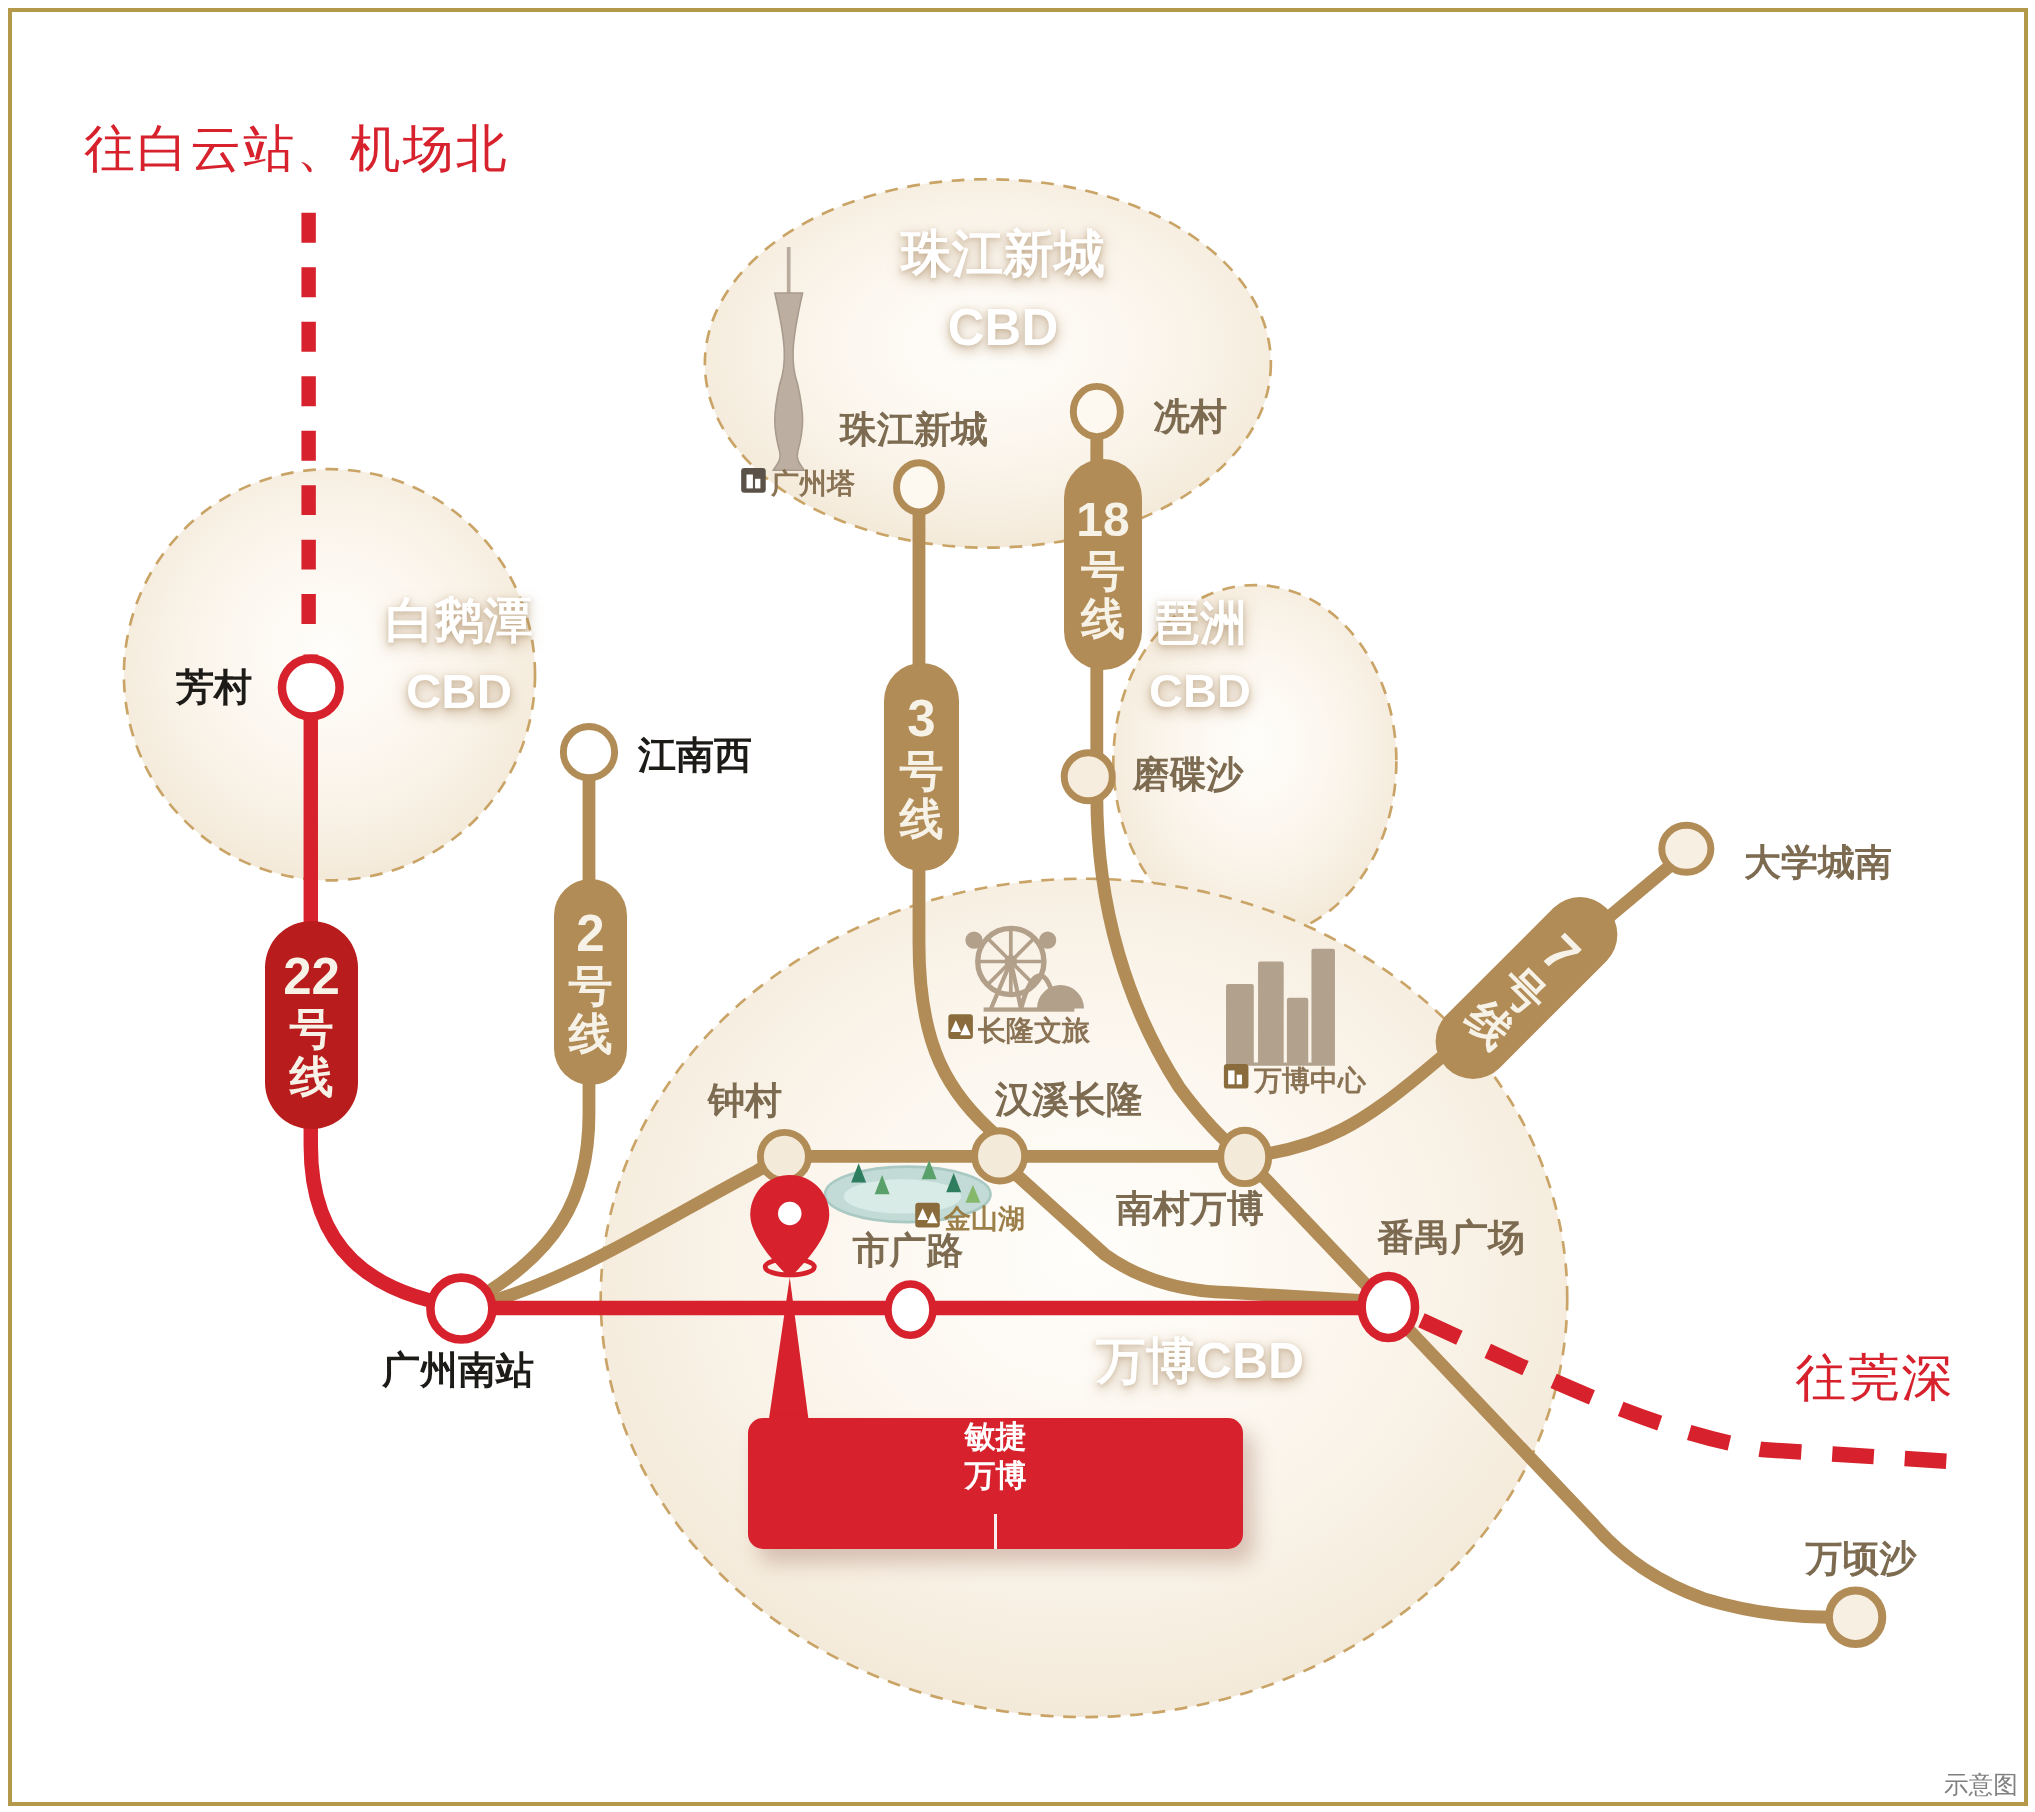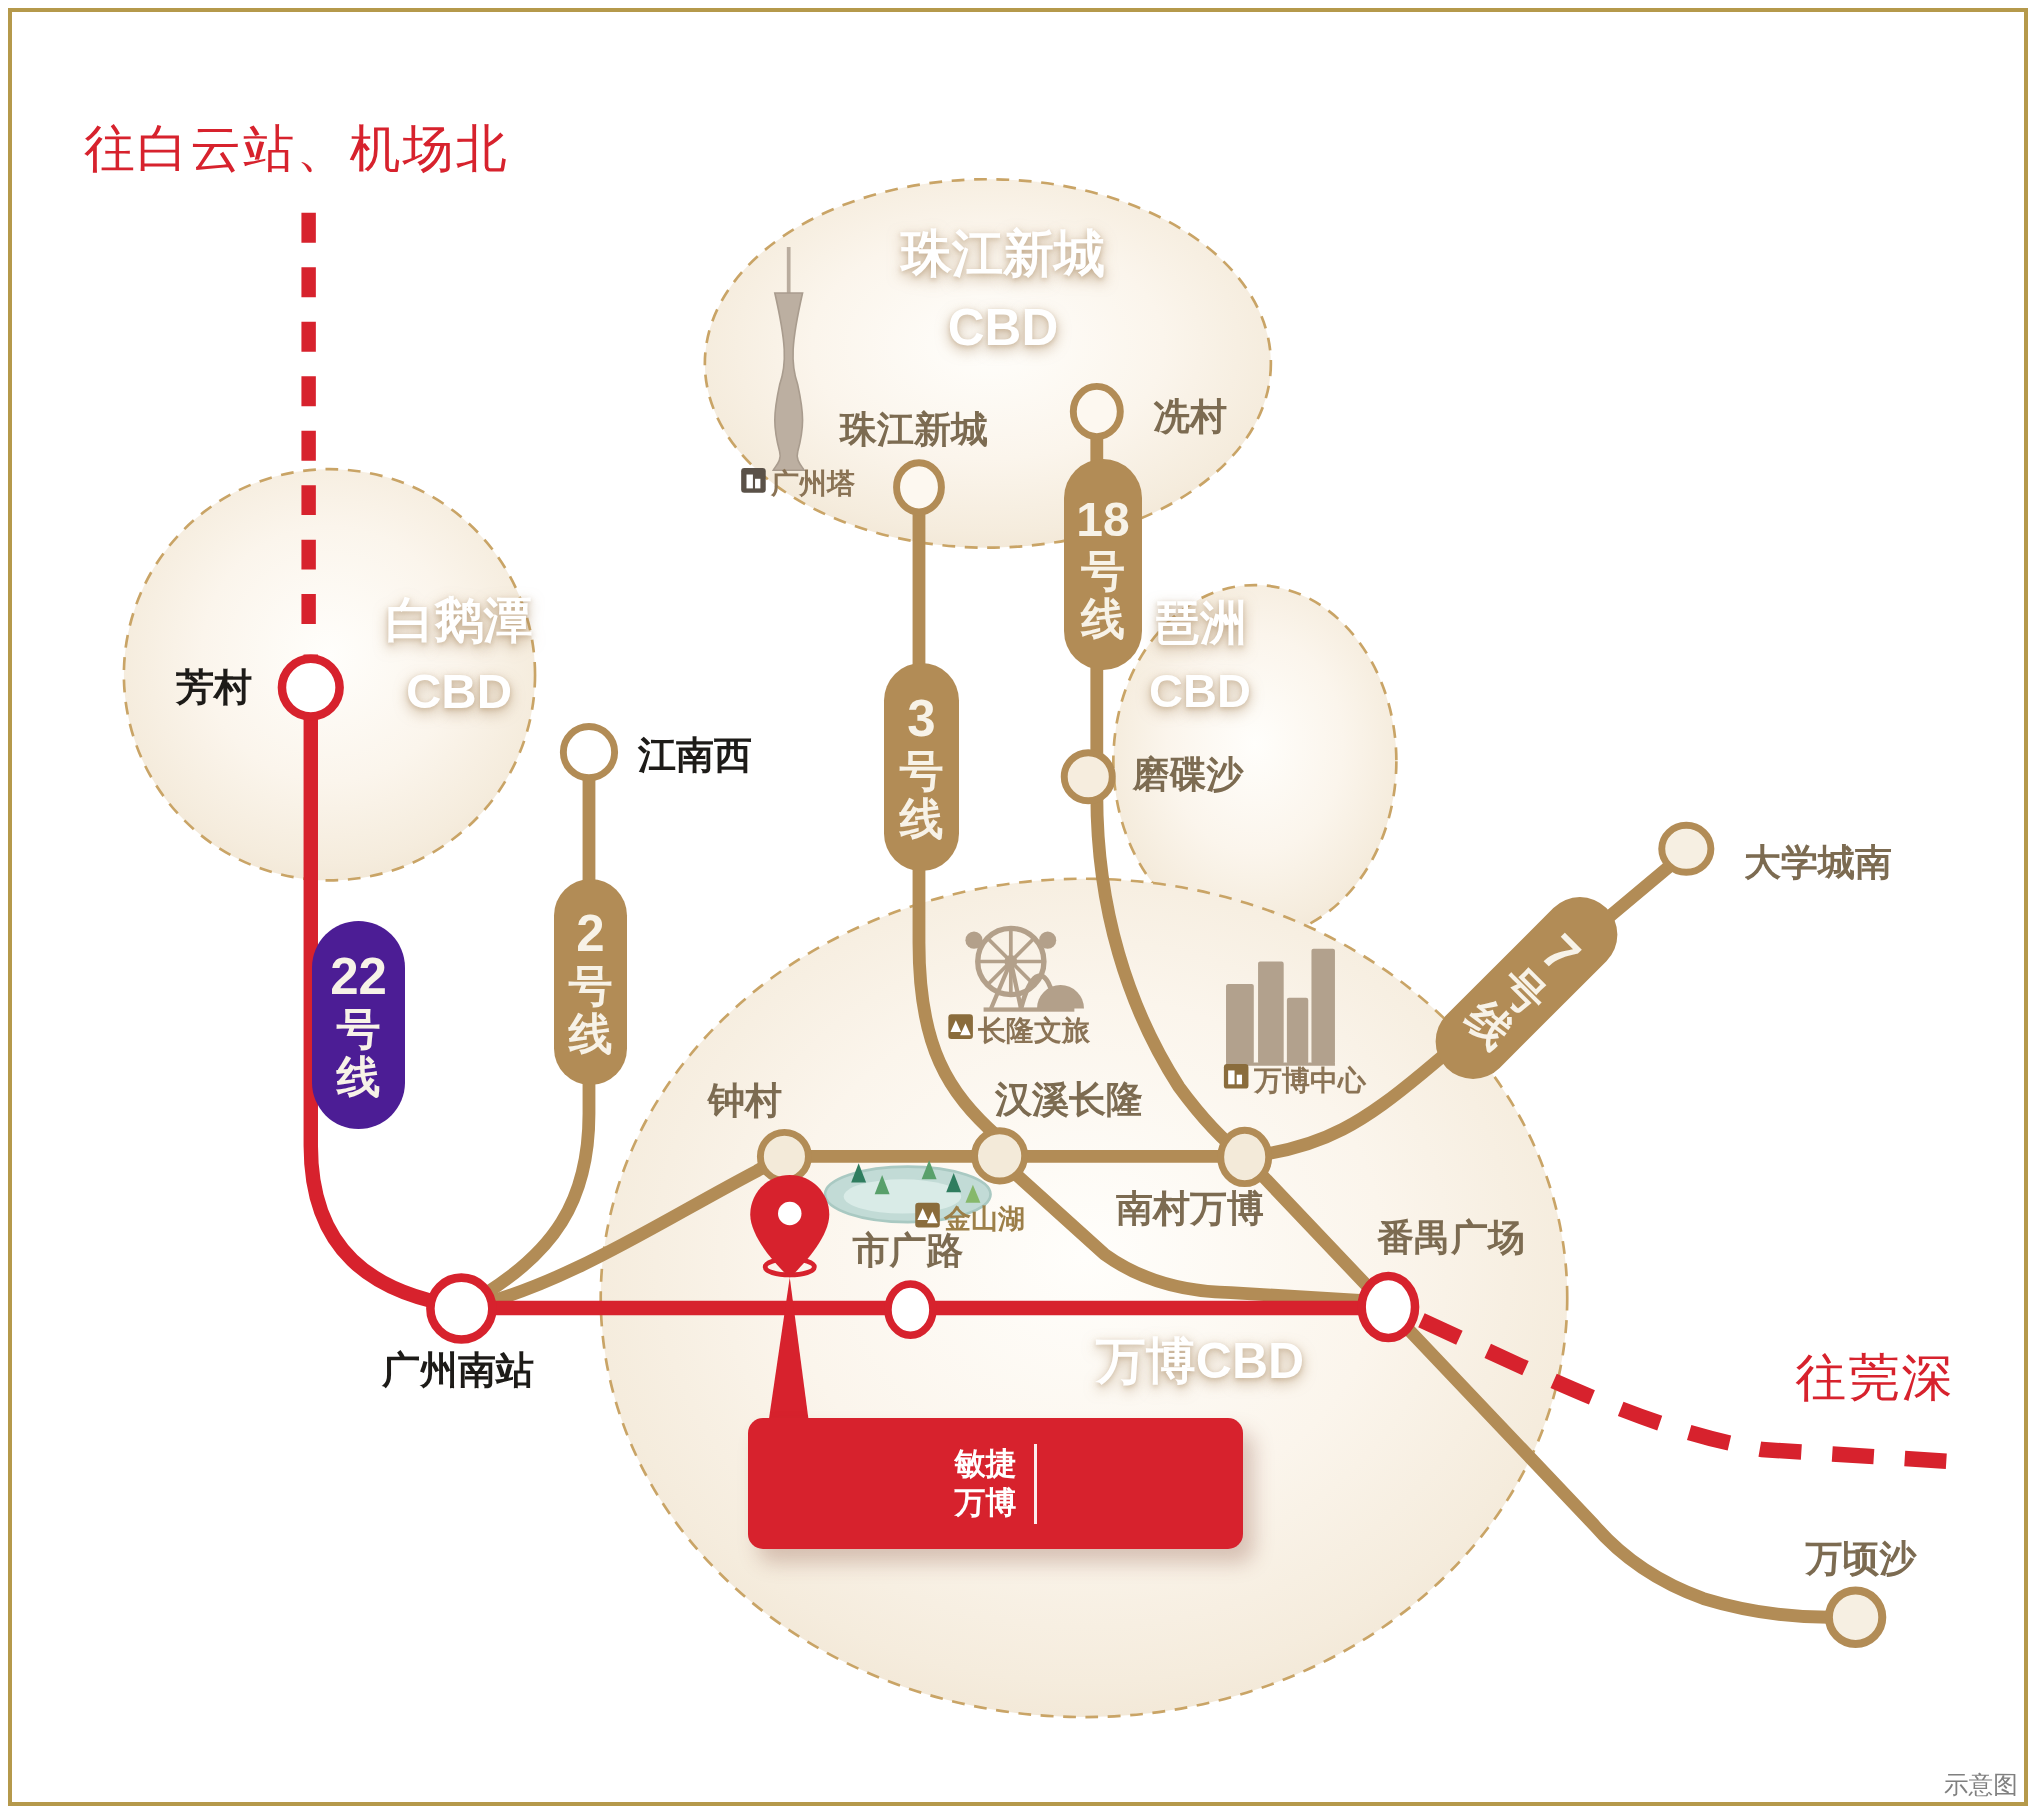--- a/index.html
+++ b/index.html
@@ -22,26 +22,26 @@
   .zone{
     color:#ffffff;font-weight:700;text-align:center;line-height:1.45;
     text-shadow:0 5.3px 14px rgba(167,134,93,.6),0 2.1px 5.3px rgba(167,134,93,.4);
   }
   .badge{
     position:absolute;z-index:12;display:flex;flex-direction:column;align-items:center;justify-content:center;
     color:#f7f2e7;font-weight:700;border-radius:534px;gap:4.3px;line-height:1;
   }
   .badge .digit{font-size:51px;}
   .badge .char{font-size:44px;}
-  .badge-red{background:#4c1d95;margin-left:47px;}
+  .badge-red{background:#b91c1c;}
   .badge-gold{background:#b28c56;}
   .project-box{
     position:absolute;left:748px;top:1418px;width:495px;height:131px;z-index:14;
     background:#d7222d;border-radius:15px;display:flex;align-items:center;justify-content:center;gap:18px;
-    box-shadow:10.7px 14px 20px rgba(130,70,50,.28);color:#fff;
+    box-shadow:10.7px 14px 20px rgba(130,70,50,.28);color:#fff;flex-direction:column;
   }
   .brand{display:flex;flex-direction:column;align-items:center;font-size:31px;font-weight:600;line-height:1.25;}
   .divider{width:2.1px;height:80px;background:rgba(255,255,255,.92);}
   .project-name{font-size:78px;font-weight:700;letter-spacing:7.5px;}
   .disclaimer{position:absolute;left:21.4px;top:1740px;z-index:20;color:#4d4d4d;font-size:29px;font-weight:700;}
   .schematic-tag{position:absolute;left:1944px;top:1768px;z-index:20;color:#808080;font-size:24.6px;font-weight:500;}
 </style>
 </head>
 <body>
 

